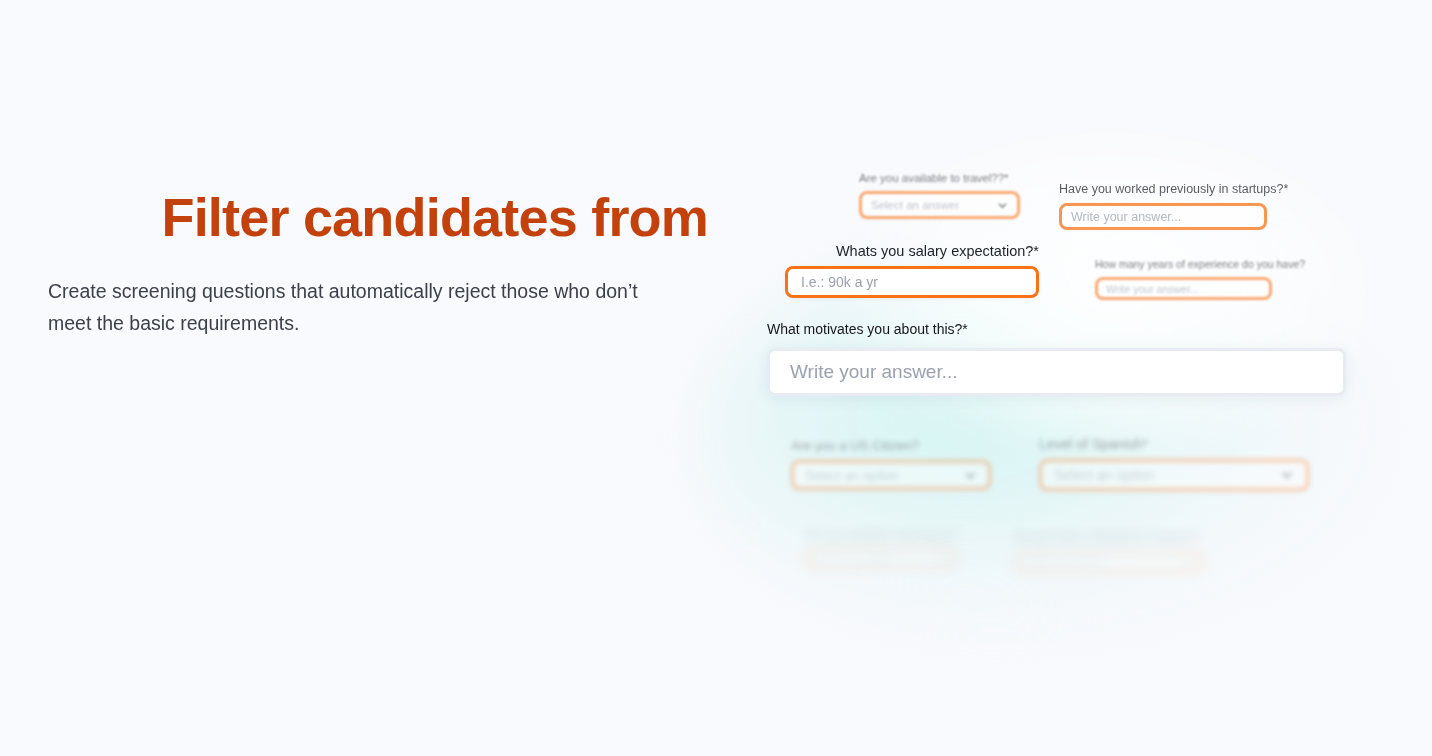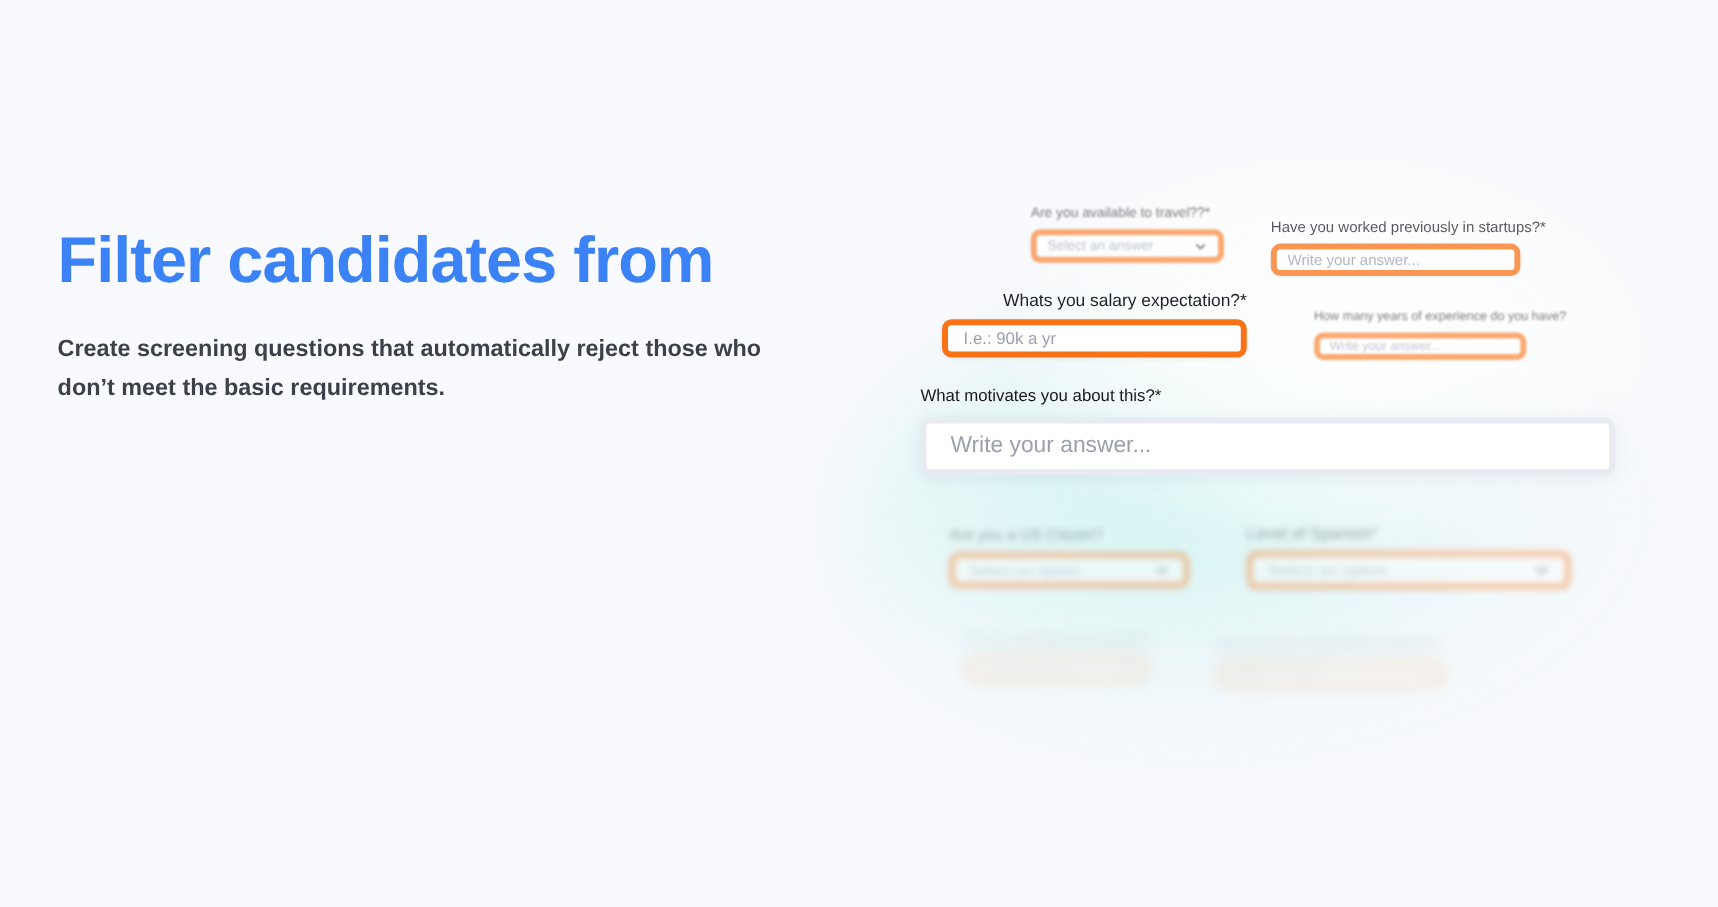--- a/index.html
+++ b/index.html
@@ -57,28 +57,29 @@
     top: 186px;
     width: 660px;
     z-index: 3;
   }
   .hero-title {
     margin: 0;
     font-size: 54px;
     line-height: 63px;
     font-weight: 700;
     letter-spacing: -0.8px;
-    color: #3b82f6;
+    color: #c2410c;
+    text-align: right;
   }
   .hero-sub {
     margin: 26px 0 0 0;
     font-size: 19.5px;
     line-height: 32px;
     color: #3c4049;
-    font-weight: 700;
+    font-weight: 400;
     max-width: 625px;
   }
 
   
   .form-stage {
     position: absolute;
     left: 0;
     top: 0;
     width: 1432px;
     height: 756px;
@@ -90,21 +91,21 @@
   }
   .fld-label {
     display: block;
     color: #1d2026;
     white-space: nowrap;
     margin-bottom: 7px;
   }
   .fld-box {
     box-sizing: border-box;
     background: #ffffff;
-    border: 5px solid #f97316;
+    border: 3px solid #f97316;
     border-radius: 8px;
     display: flex;
     align-items: center;
     justify-content: space-between;
     color: #9aa1ad;
     width: 100%;
   }
   .fld-box .ph {
     white-space: nowrap;
     overflow: hidden;

